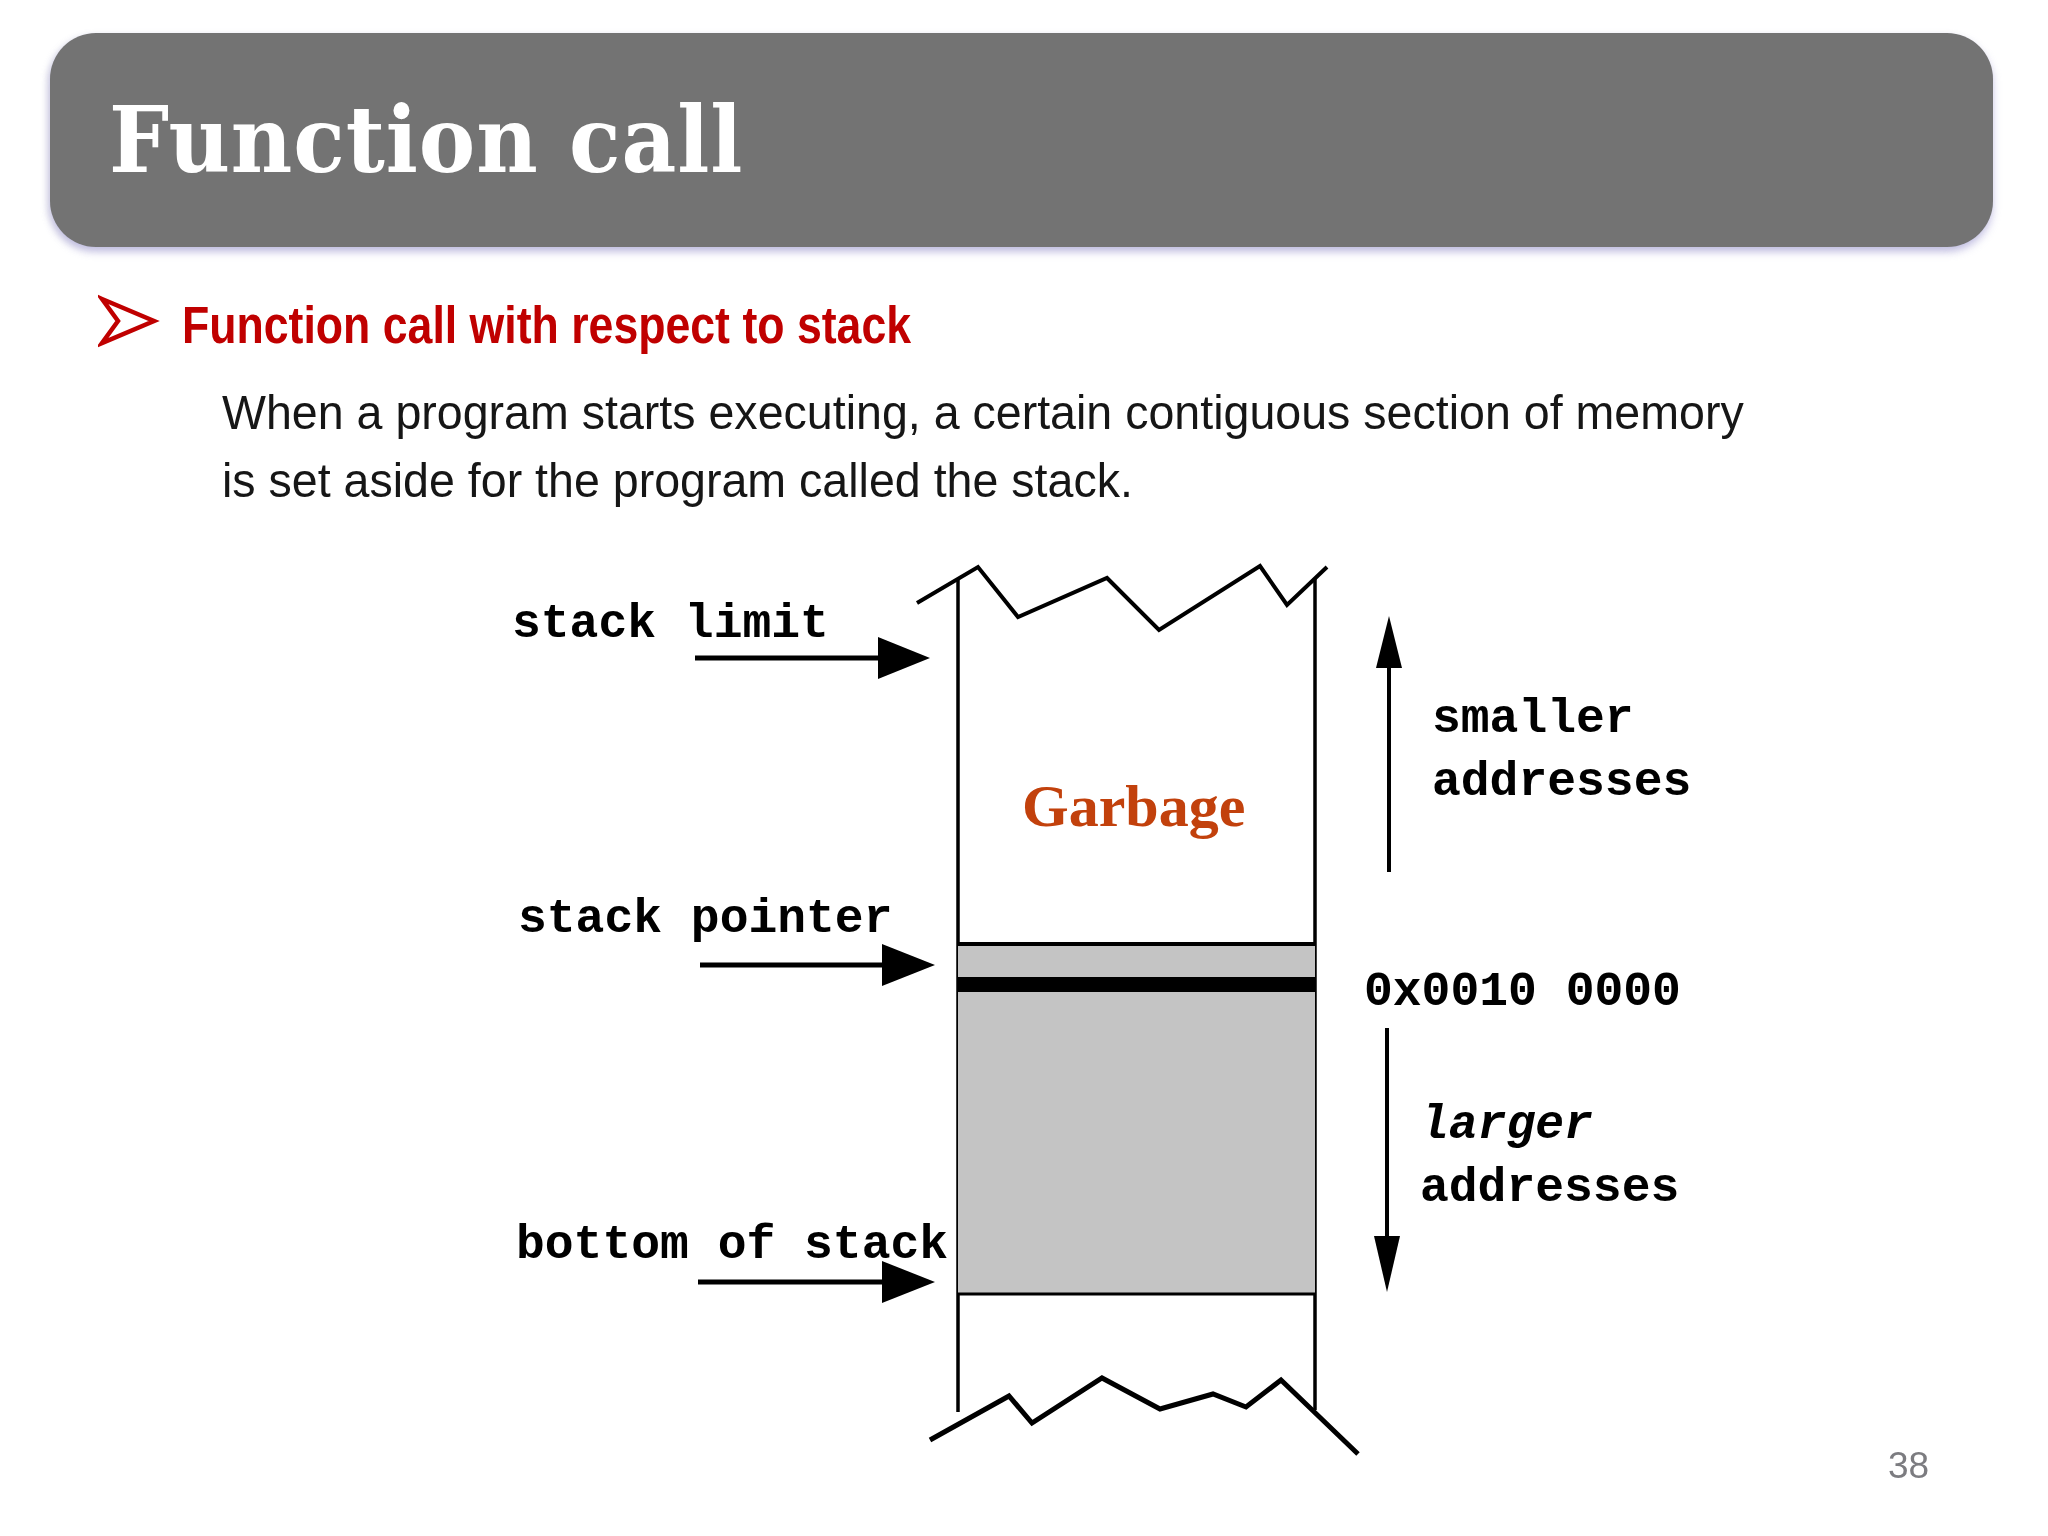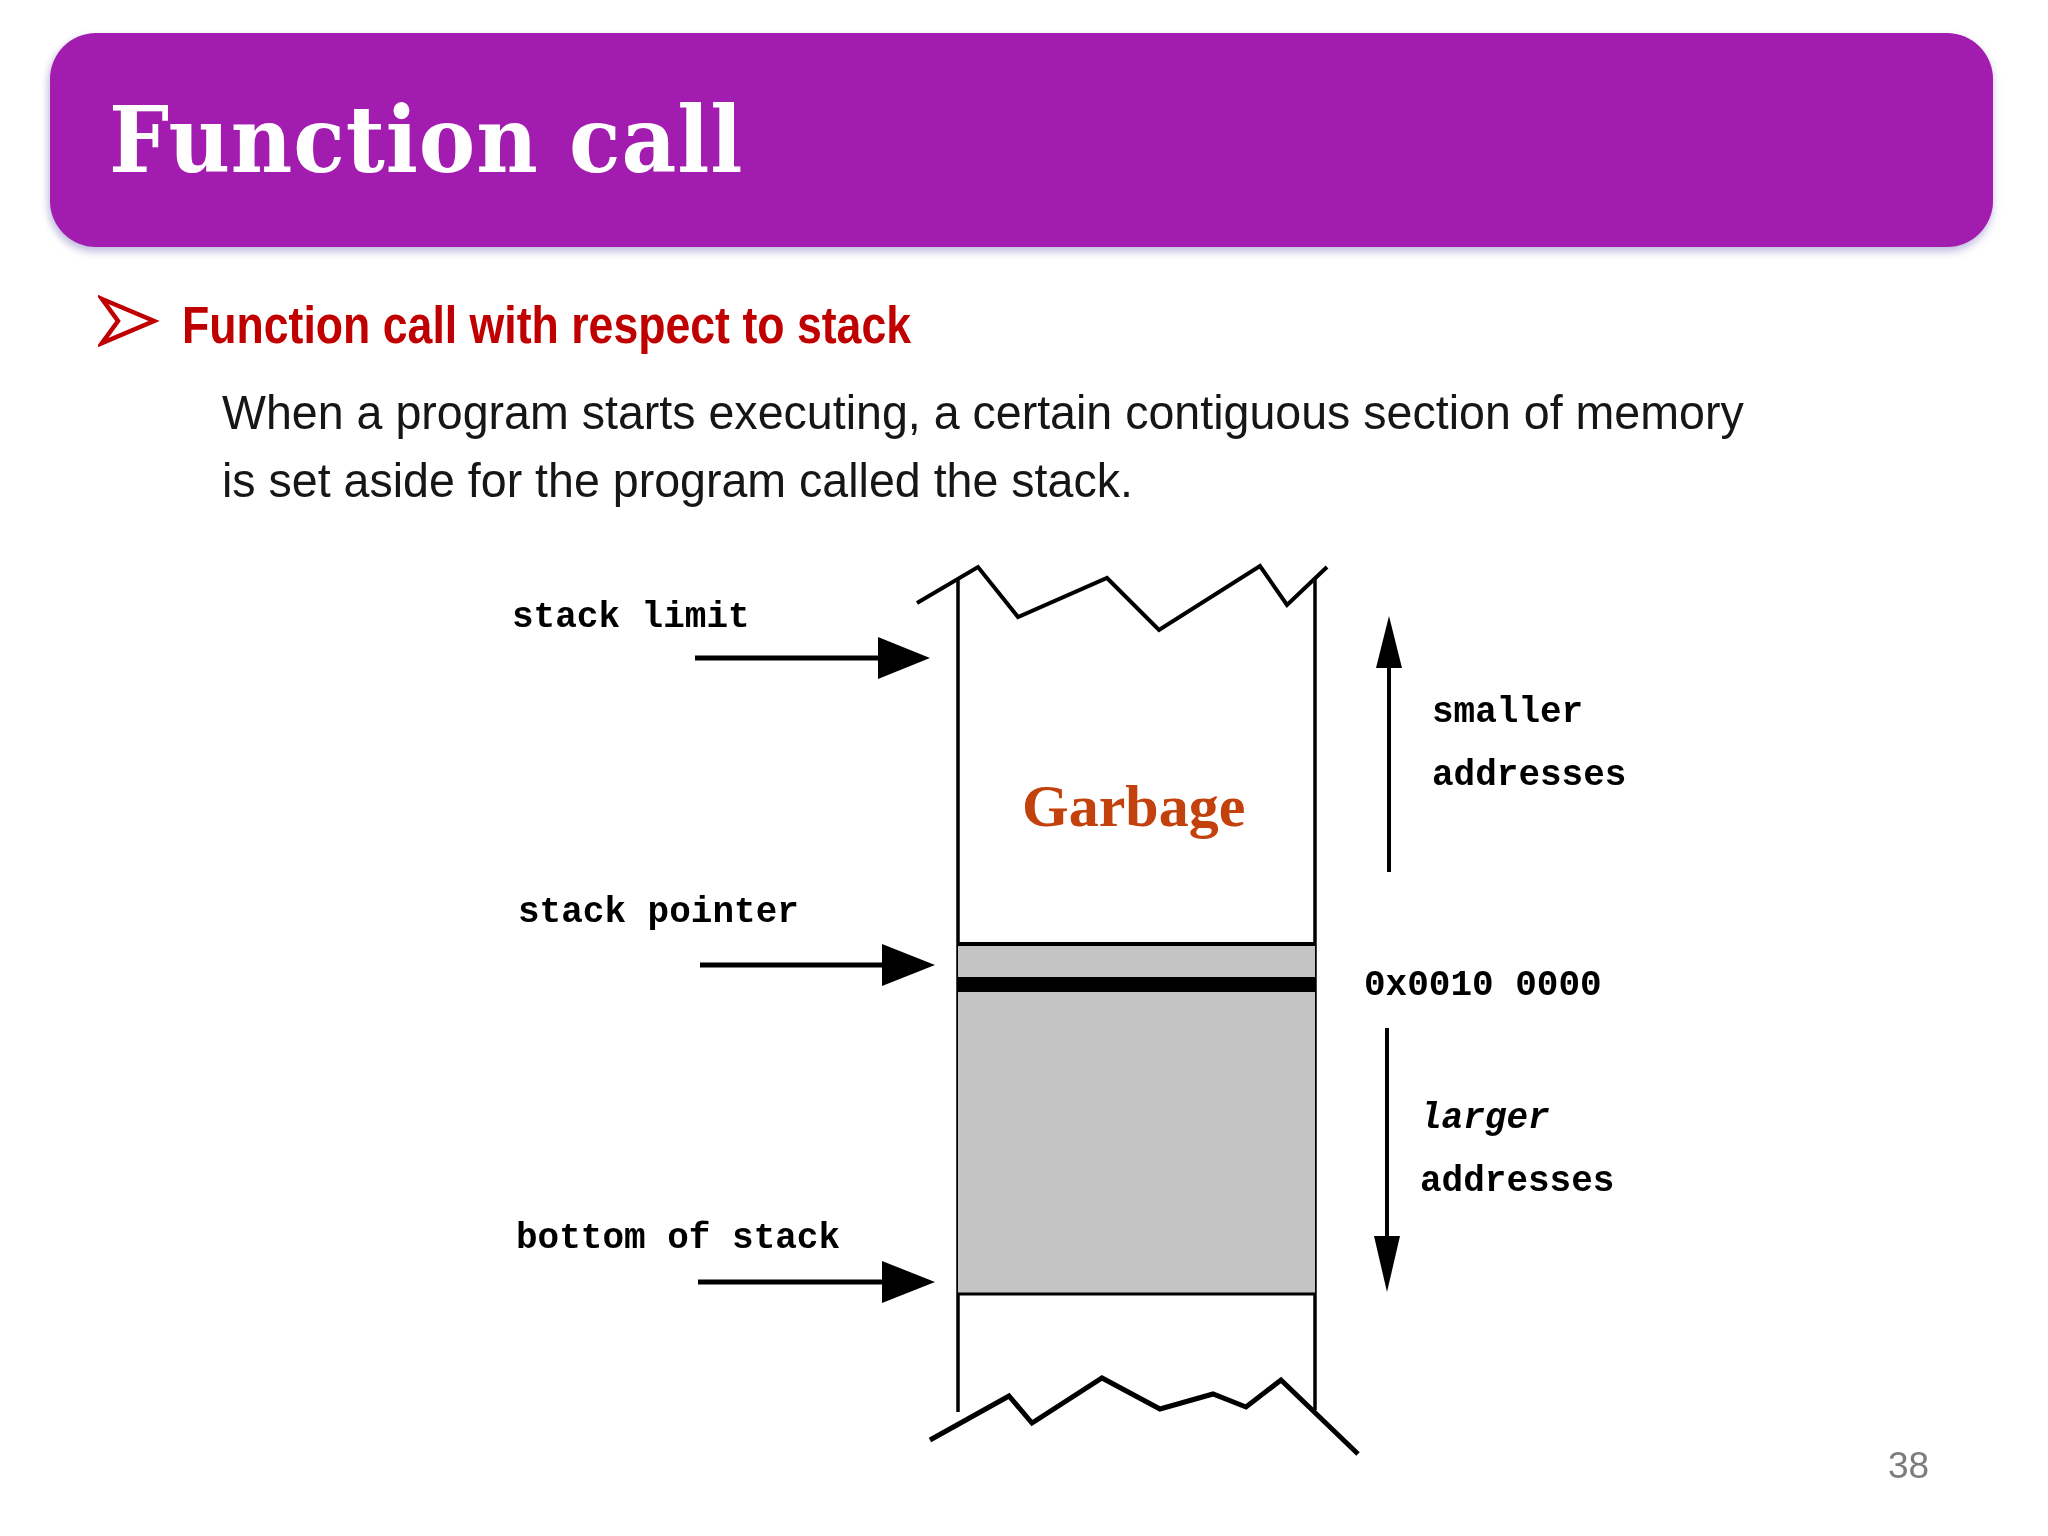--- a/index.html
+++ b/index.html
@@ -3,21 +3,21 @@
 <meta charset="utf-8">
 <style>
   html,body{margin:0;padding:0;}
   body{
     width:2048px;height:1536px;position:relative;overflow:hidden;
     background:#ffffff;font-family:"Liberation Sans",sans-serif;
   }
   
   .banner{
     position:absolute;left:50px;top:33px;width:1943px;height:214px;
-    background:#a21caf;border-radius:46px;
+    background:#737373;border-radius:46px;
     box-shadow:0 5px 9px rgba(150,145,210,.45), -3px 3px 6px rgba(170,170,195,.35);
     display:flex;align-items:center;
   }
   .banner-title{
     padding-left:64px;color:#ffffff;
     font-family:"DejaVu Serif","Liberation Serif",serif;
     font-weight:bold;font-size:92px;white-space:nowrap;
     transform:scaleX(.92);transform-origin:left center;letter-spacing:1px;
   }
   
@@ -30,21 +30,21 @@
   .body-line{
     position:absolute;left:222px;color:#161616;font-size:48px;white-space:nowrap;
     transform:scaleX(.97);transform-origin:left top;
   }
   .body-line.l1{top:385px;}
   .body-line.l2{top:453px;}
   
   .diagram-svg{position:absolute;left:600px;top:540px;width:900px;height:930px;}
   .dlabel{
     position:absolute;font-family:"Liberation Mono","DejaVu Sans Mono",monospace;
-    font-weight:bold;font-size:36px;color:#000;white-space:nowrap;
+    font-weight:bold;font-size:48px;color:#000;white-space:nowrap;
   }
   .lbl-stack-limit{left:512px;top:597px;}
   .lbl-stack-pointer{left:518px;top:892px;}
   .lbl-bottom-of-stack{left:500px;top:1218px;margin-left:16px;}
   .lbl-garbage{
     position:absolute;left:1022px;top:772px;color:#c2410c;white-space:nowrap;
     font-family:"Liberation Serif","DejaVu Serif",serif;font-weight:bold;font-size:60px;
   }
   .lbl-smaller-1{left:1432px;top:692px;}
   .lbl-smaller-2{left:1432px;top:755px;}

